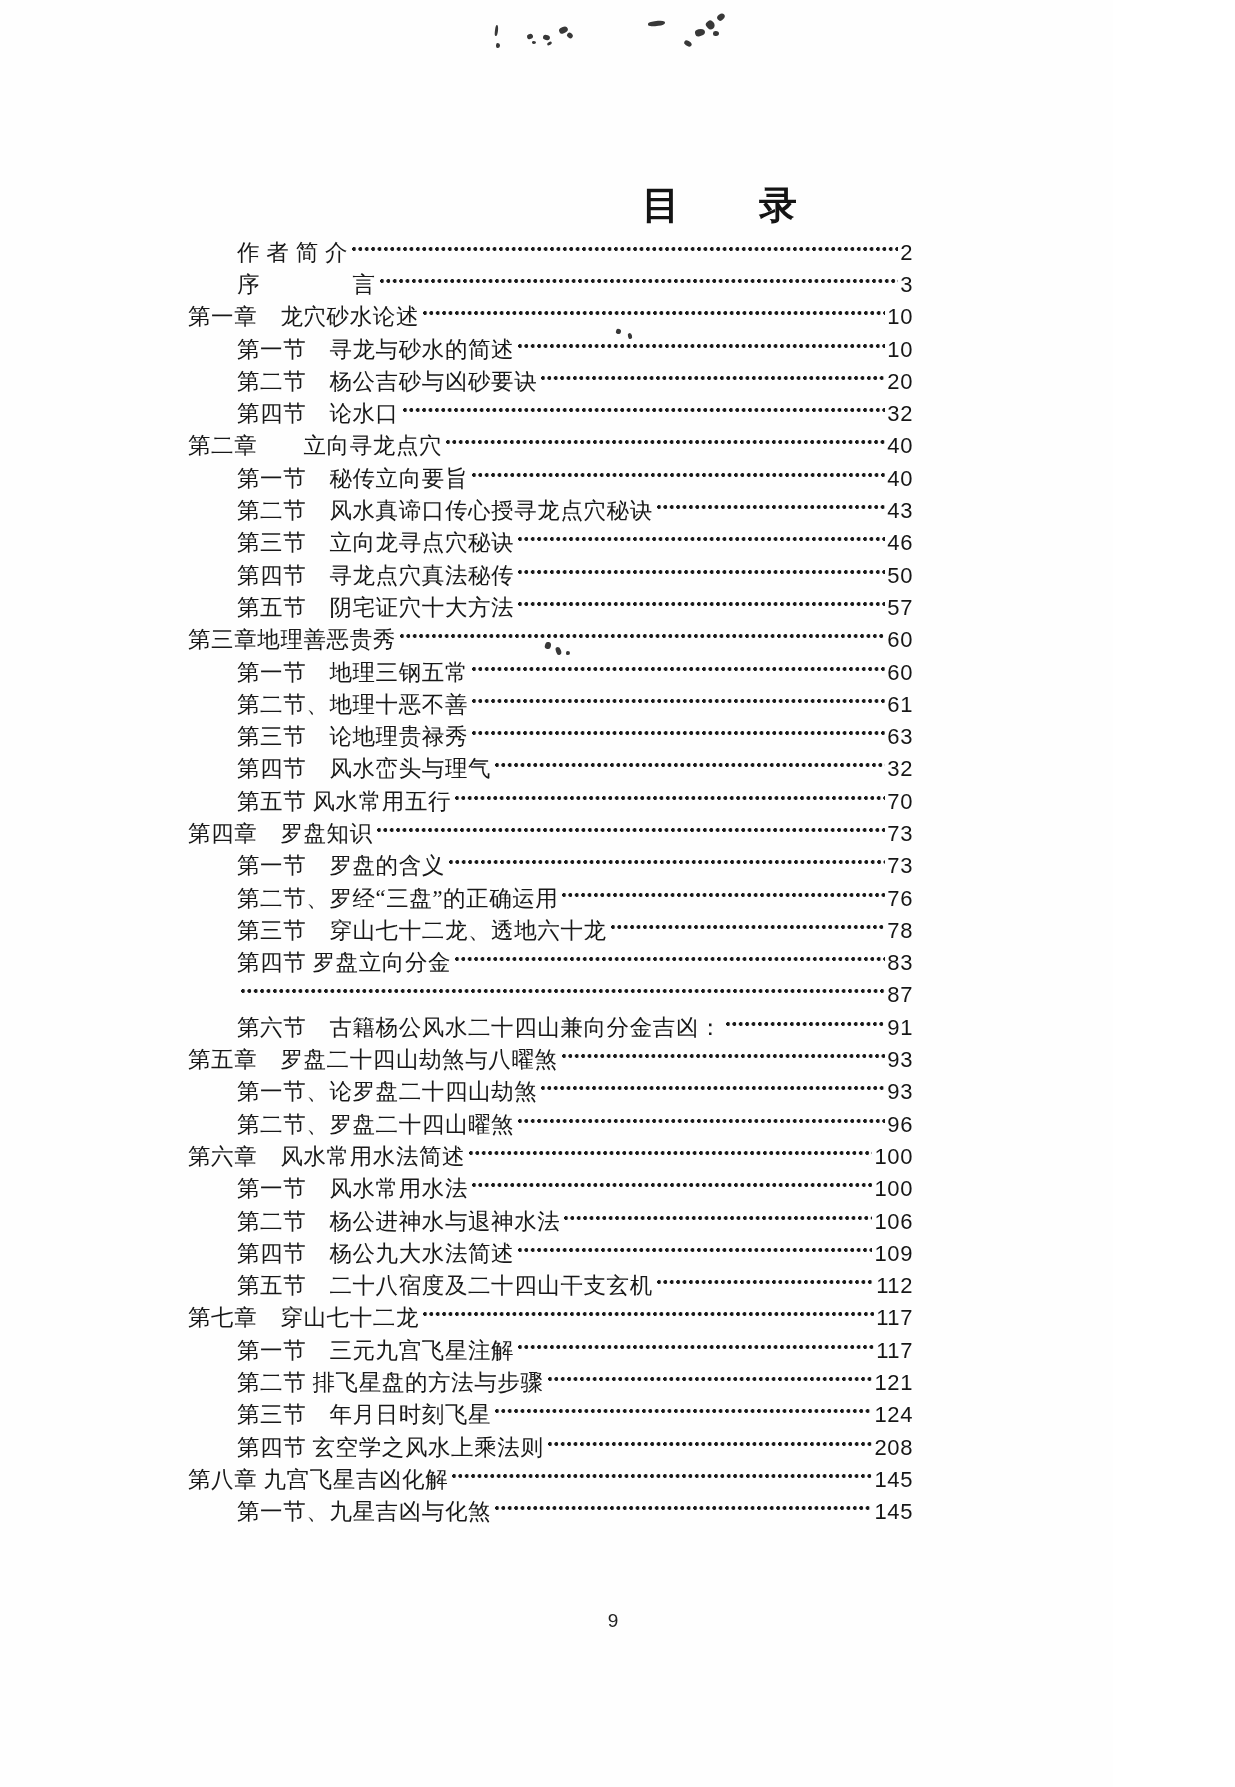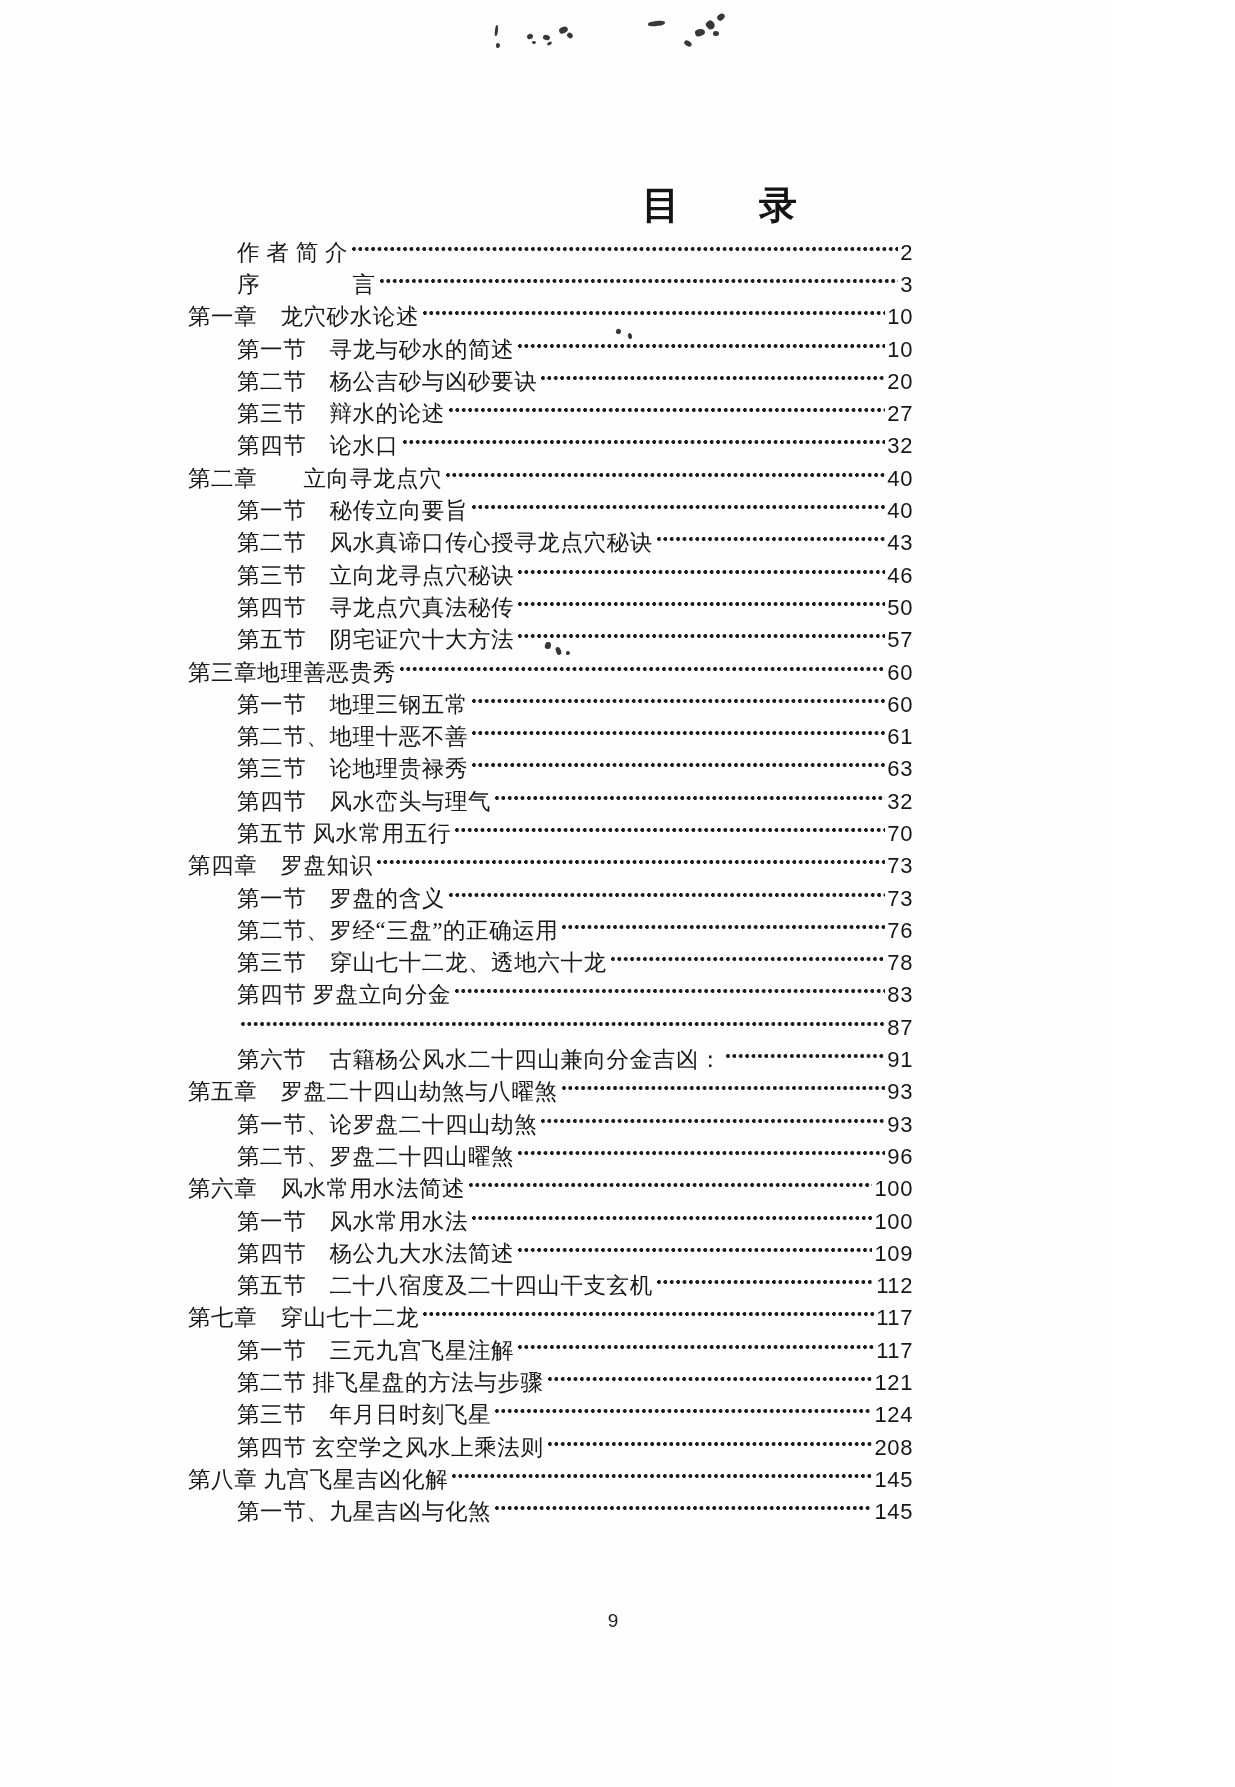--- a/index.html
+++ b/index.html
@@ -144,25 +144,20 @@
     <span class="label">第一节　寻龙与砂水的简述</span>
     <span class="leader"></span>
     <span class="pnum">10</span>
   </div>
       <div class="row sub">
     <span class="label">第二节　杨公吉砂与凶砂要诀</span>
     <span class="leader"></span>
     <span class="pnum">20</span>
   </div>
       <div class="row sub">
-    <span class="label">第三节　辩水的论述</span>
-    <span class="leader"></span>
-    <span class="pnum">27</span>
-  </div>
-      <div class="row sub">
     <span class="label">第四节　论水口</span>
     <span class="leader"></span>
     <span class="pnum">32</span>
   </div>
       <div class="row chapter">
     <span class="label">第二章　　立向寻龙点穴</span>
     <span class="leader"></span>
     <span class="pnum">40</span>
   </div>
       <div class="row sub">
@@ -273,20 +268,25 @@
     <span class="label">第六章　风水常用水法简述</span>
     <span class="leader"></span>
     <span class="pnum">100</span>
   </div>
       <div class="row sub">
     <span class="label">第一节　风水常用水法</span>
     <span class="leader"></span>
     <span class="pnum">100</span>
   </div>
       <div class="row sub">
+    <span class="label">第二节　杨公进神水与退神水法</span>
+    <span class="leader"></span>
+    <span class="pnum">106</span>
+  </div>
+      <div class="row sub">
     <span class="label">第四节　杨公九大水法简述</span>
     <span class="leader"></span>
     <span class="pnum">109</span>
   </div>
       <div class="row sub">
     <span class="label">第五节　二十八宿度及二十四山干支玄机</span>
     <span class="leader"></span>
     <span class="pnum">112</span>
   </div>
       <div class="row chapter">

